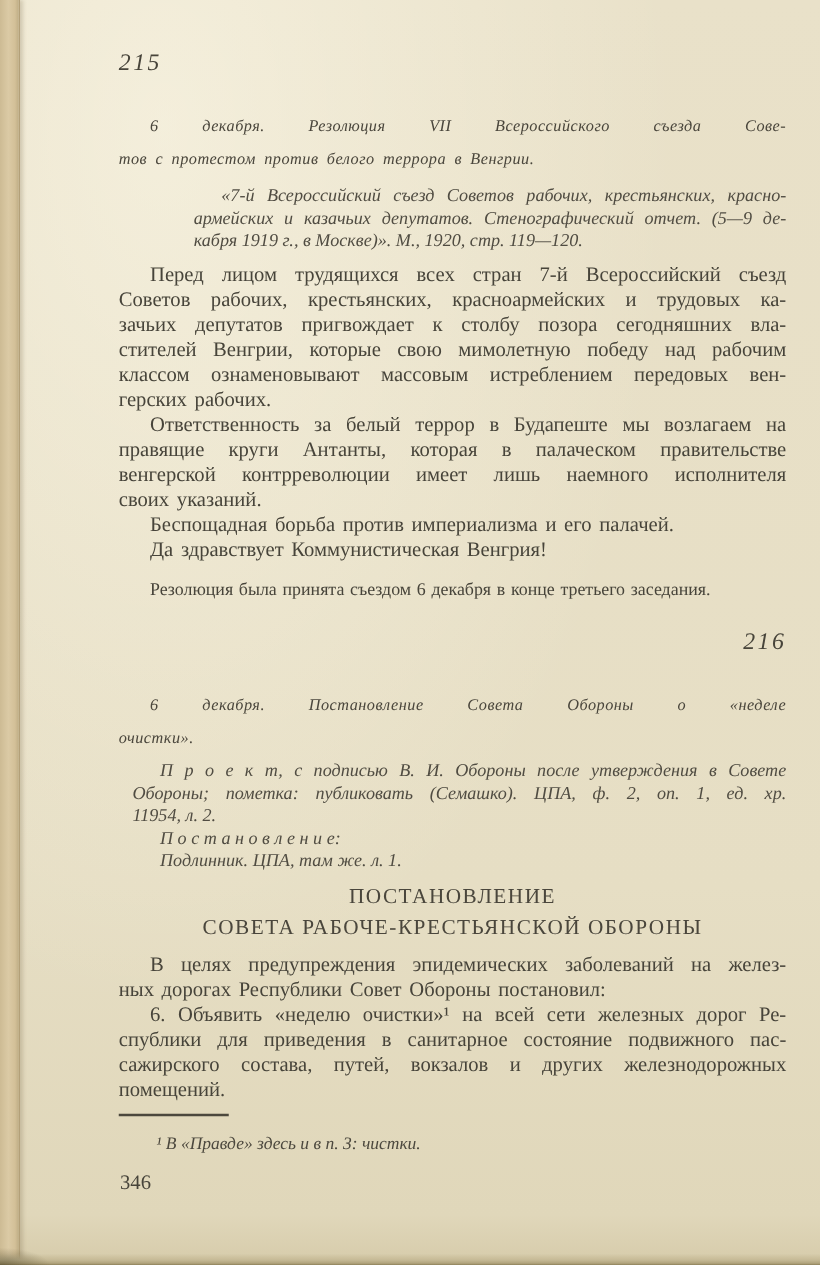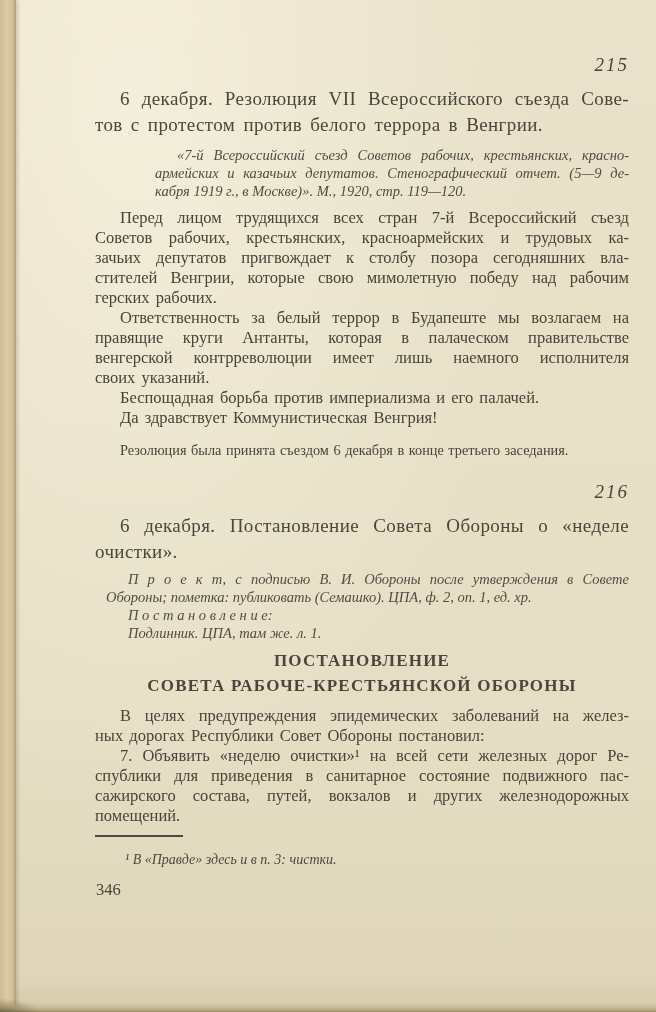--- a/index.html
+++ b/index.html
@@ -50,30 +50,31 @@
   .jlines .tline {
     white-space: normal;
     text-align: justify;
     text-align-last: justify;
   }
   .jlines .tline:last-child { text-align-last: left; }
   .ind .tline:first-child { text-indent: 25px; }
   .ind-sm .tline:first-child { text-indent: 22px; }
 
   .pgnum-top {
-    margin-top: 54px;
-    text-align: right;
+    margin-top: 40px;
+    text-align: left;
     font-style: italic;
     font-size: 19px;
     line-height: 22px;
     letter-spacing: 2px;
   }
   .entry-heading {
-    margin-top: 10px;
-    font-size: 19px;
+    margin-top: 26px;
+    font-style: italic;
+    font-size: 13px;
     line-height: 26px;
     letter-spacing: 0.4px;
     word-spacing: 3px;
     color: #4a463c;
   }
   .cite {
     font-style: italic;
     font-size: 14.5px;
     line-height: 18px;
     color: #504c42;
@@ -114,21 +115,21 @@
     letter-spacing: 2px;
   }
   .decree-title {
     margin-top: 6px;
     text-align: center;
     font-size: 17px;
     line-height: 25px;
     letter-spacing: 1.2px;
     color: #4a463c;
   }
-  .decree-title .tline { white-space: normal; font-weight: bold; }
+  .decree-title .tline { white-space: normal; }
   .mt-pb1 { margin-top: 8px; }
   .fnrule {
     margin-top: 9px;
     width: 88px;
     border: none;
     border-top: 2px solid #4c483d;
     margin-left: 0;
   }
   .footnote {
     margin-top: 14px;
@@ -166,20 +167,21 @@
         <div class="tline">«7-й Всероссийский съезд Советов рабочих, крестьянских, красно-</div>
         <div class="tline">армейских и казачьих депутатов. Стенографический отчет. (5—9 де-</div>
         <div class="tline">кабря 1919 г., в Москве)». М., 1920, стр. 119—120.</div>
       </div>
 
     <div class="body-par jlines ind mt-p1">
         <div class="tline">Перед лицом трудящихся всех стран 7-й Всероссийский съезд</div>
         <div class="tline">Советов рабочих, крестьянских, красноармейских и трудовых ка-</div>
         <div class="tline">зачьих депутатов пригвождает к столбу позора сегодняшних вла-</div>
         <div class="tline">стителей Венгрии, которые свою мимолетную победу над рабочим</div>
+        <div class="tline">классом ознаменовывают массовым истреблением передовых вен-</div>
         <div class="tline">герских рабочих.</div>
       </div>
 
     <div class="body-par jlines ind">
         <div class="tline">Ответственность за белый террор в Будапеште мы возлагаем на</div>
         <div class="tline">правящие круги Антанты, которая в палаческом правительстве</div>
         <div class="tline">венгерской контрреволюции имеет лишь наемного исполнителя</div>
         <div class="tline">своих указаний.</div>
       </div>
 
@@ -193,37 +195,38 @@
 
     <div class="entry-heading jlines ind">
         <div class="tline">6 декабря. Постановление Совета Обороны о «неделе</div>
         <div class="tline">очистки».</div>
       </div>
 
     <div class="cite cite-216">
       <div class="jlines ind-sm">
           <div class="tline">П р о е к т, с подписью В. И. Обороны после утверждения в Совете</div>
           <div class="tline">Обороны; пометка: публиковать (Семашко). ЦПА, ф. 2, оп. 1, ед. хр.</div>
+          <div class="tline">11954, л. 2.</div>
         </div>
       <div class="tline" style="text-indent:22px;">П о с т а н о в л е н и е:</div>
       <div class="tline" style="text-indent:22px;">Подлинник. ЦПА, там же. л. 1.</div>
     </div>
 
     <div class="decree-title">
         <div class="tline">ПОСТАНОВЛЕНИЕ</div>
         <div class="tline">СОВЕТА РАБОЧЕ-КРЕСТЬЯНСКОЙ ОБОРОНЫ</div>
       </div>
 
     <div class="body-par jlines ind mt-pb1">
         <div class="tline">В целях предупреждения эпидемических заболеваний на желез-</div>
         <div class="tline">ных дорогах Республики Совет Обороны постановил:</div>
       </div>
 
     <div class="body-par jlines ind">
-        <div class="tline">7. Объявить «неделю очистки»¹ на всей сети железных дорог Ре-</div>
+        <div class="tline">6. Объявить «неделю очистки»¹ на всей сети железных дорог Ре-</div>
         <div class="tline">спублики для приведения в санитарное состояние подвижного пас-</div>
         <div class="tline">сажирского состава, путей, вокзалов и других железнодорожных</div>
         <div class="tline">помещений.</div>
       </div>
 
     <hr class="fnrule">
 
     <div class="footnote">¹ В «Правде» здесь и в п. 3: чистки.</div>
 
     <div class="pgnum-bottom">346</div>

